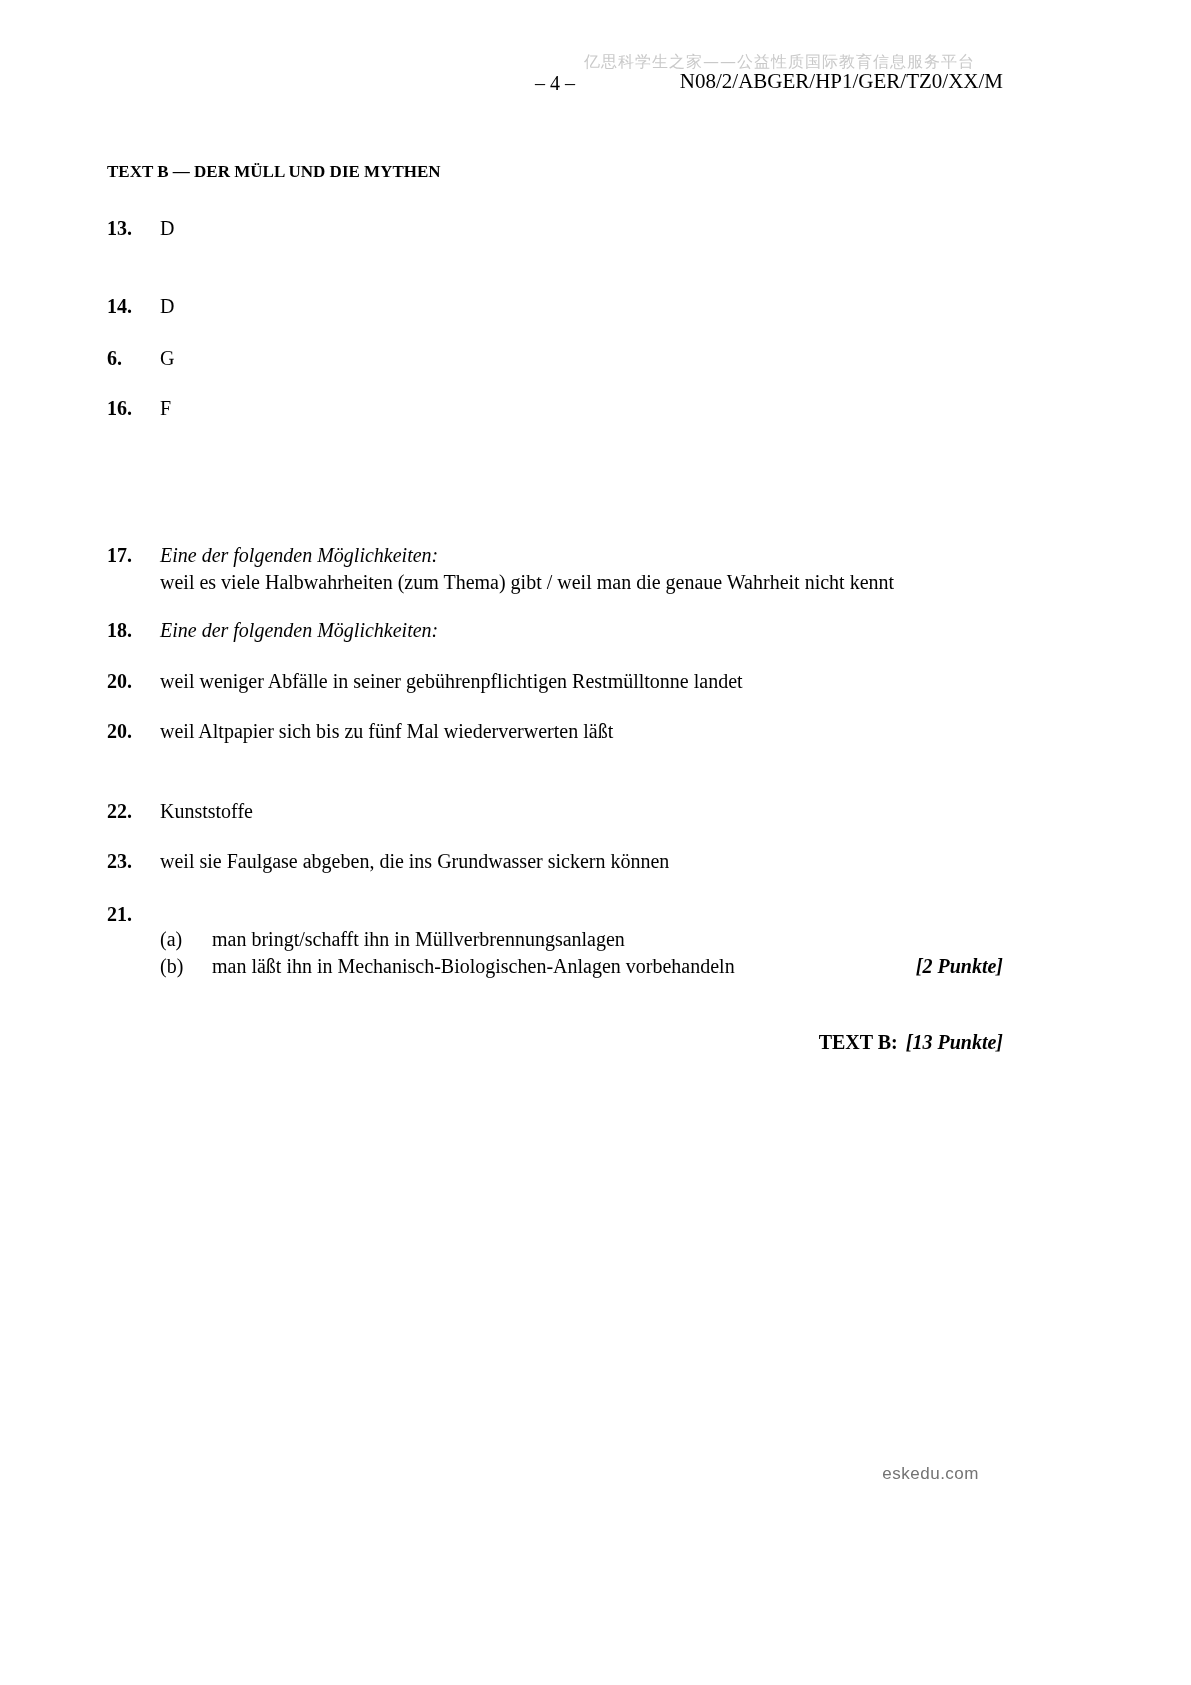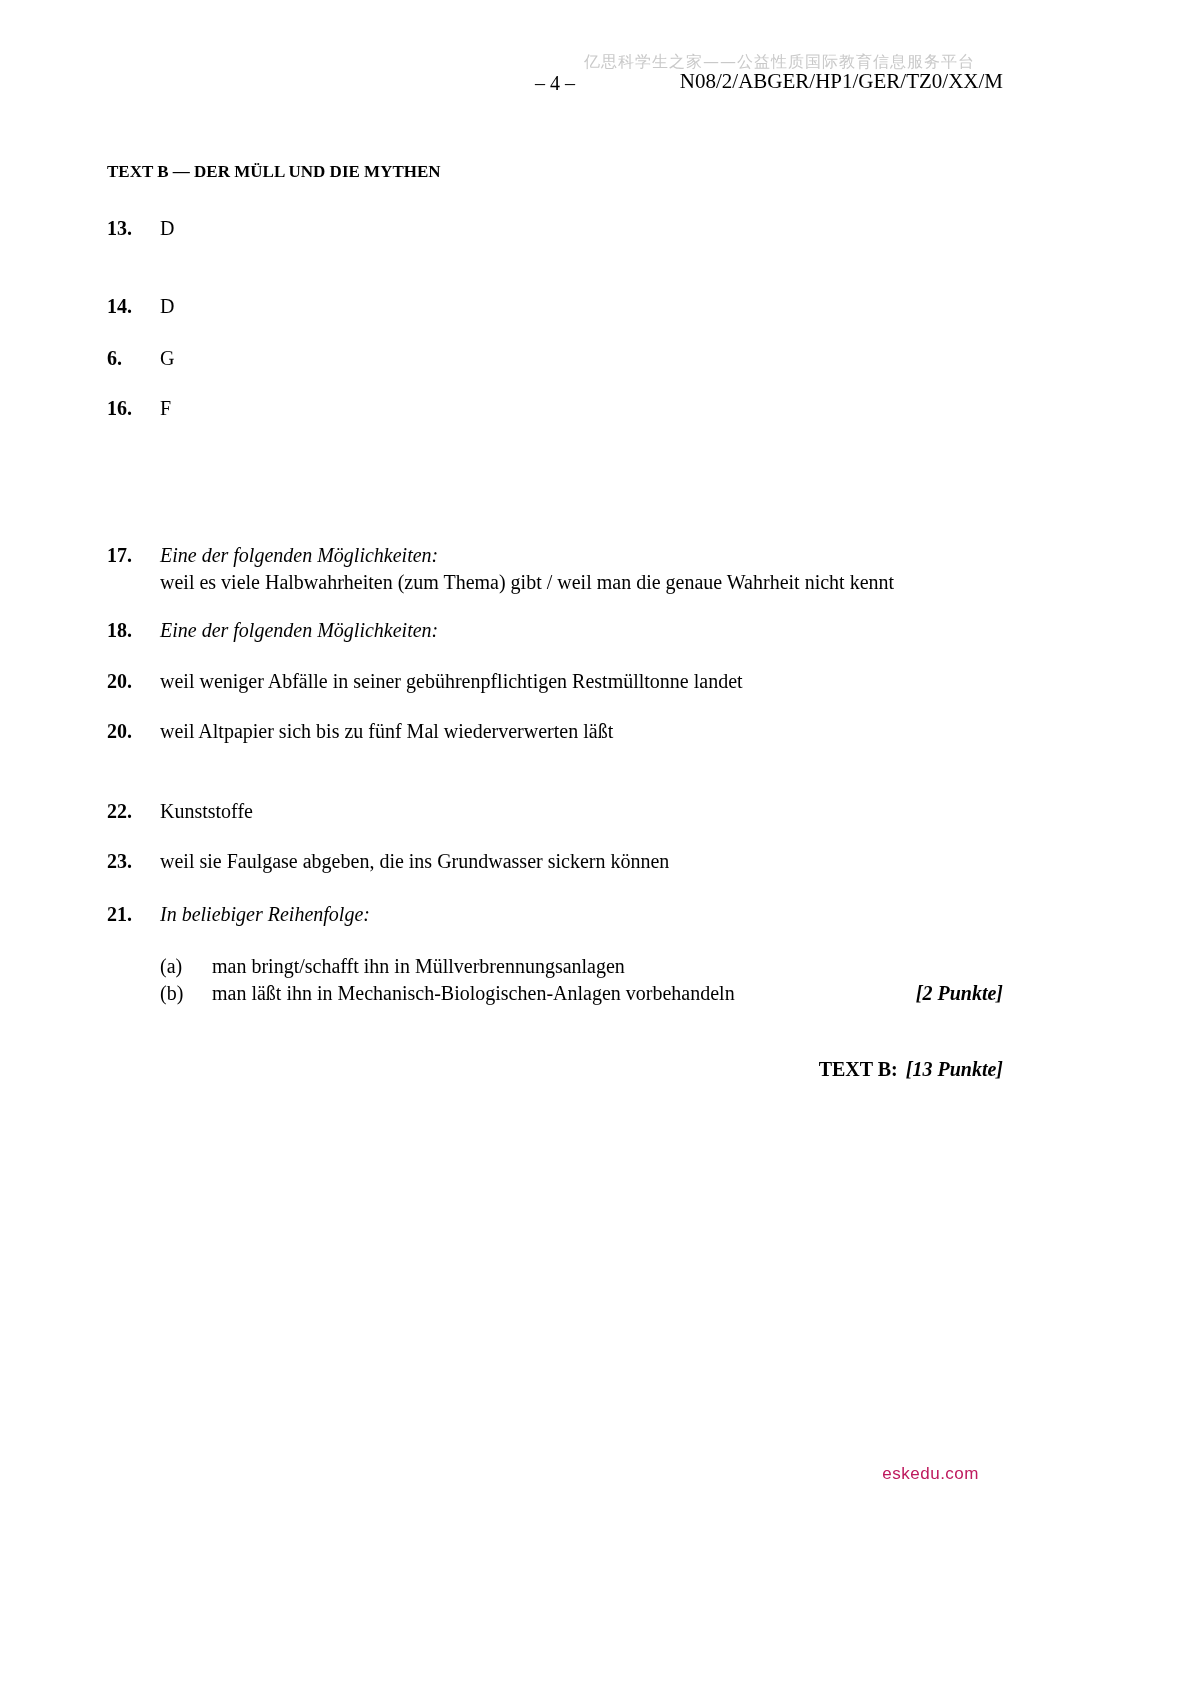--- a/index.html
+++ b/index.html
@@ -71,21 +71,21 @@
     text-align: right;
   }
   .total-label { font-weight: 700; }
   .total-points { font-weight: 700; font-style: italic; margin-left: 8px; }
   .footer-brand {
     position: absolute;
     top: 1460px;
     right: 212px;
     font-family: "Liberation Sans", sans-serif;
     font-size: 17px;
-    color: #be185d;
+    color: #737373;
     letter-spacing: 0.5px;
     text-align: center;
   }
 </style>
 </head>
 <body>
 
 <div class="page">
 
   <div class="watermark">亿思科学生之家——公益性质国际教育信息服务平台</div>
@@ -148,21 +148,20 @@
     </div>
 
     <div class="item" style="margin-bottom:26px">
       <div class="num">23.</div>
       <div class="body">weil sie Faulgase abgeben, die ins Grundwasser sickern können</div>
     </div>
 
     <div class="item">
       <div class="num">21.</div>
       <div class="body">
-        <div class="intro">In beliebiger Reihenfolge:</div>
         <div class="sublist">
           <div class="sub">
             <div class="slabel">(a)</div>
             <div class="stext">man bringt/schafft ihn in Müllverbrennungsanlagen</div>
           </div>
           <div class="sub">
             <div class="slabel">(b)</div>
             <div class="stext">man läßt ihn in Mechanisch-Biologischen-Anlagen vorbehandeln</div>
             <div class="points">[2 Punkte]</div>
           </div>

